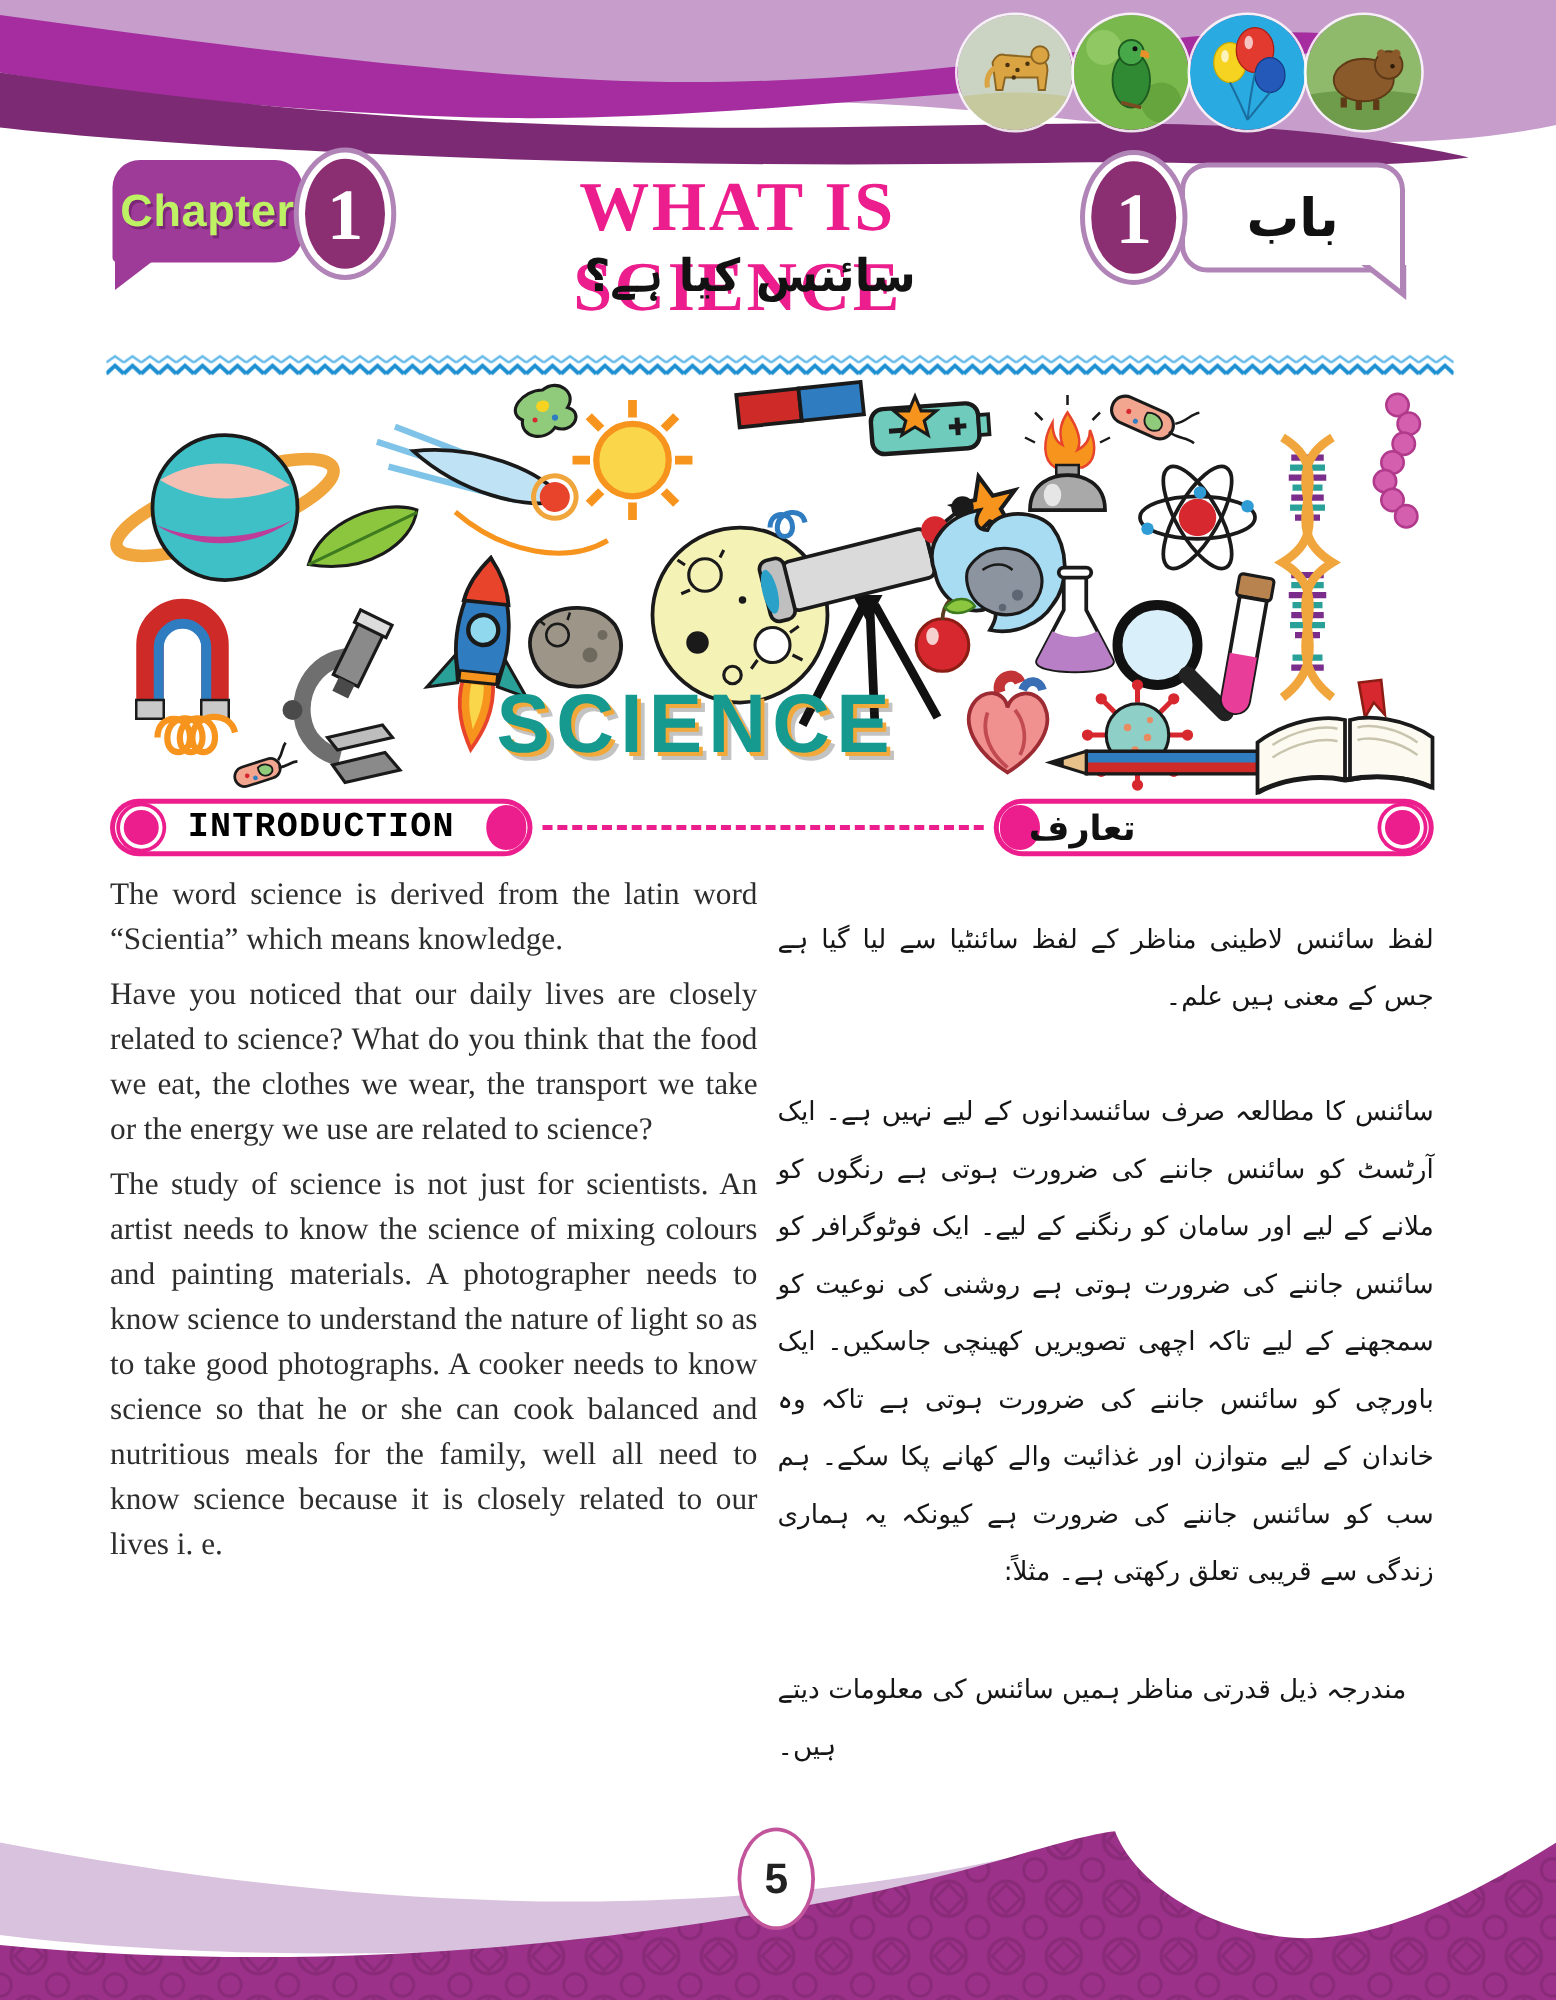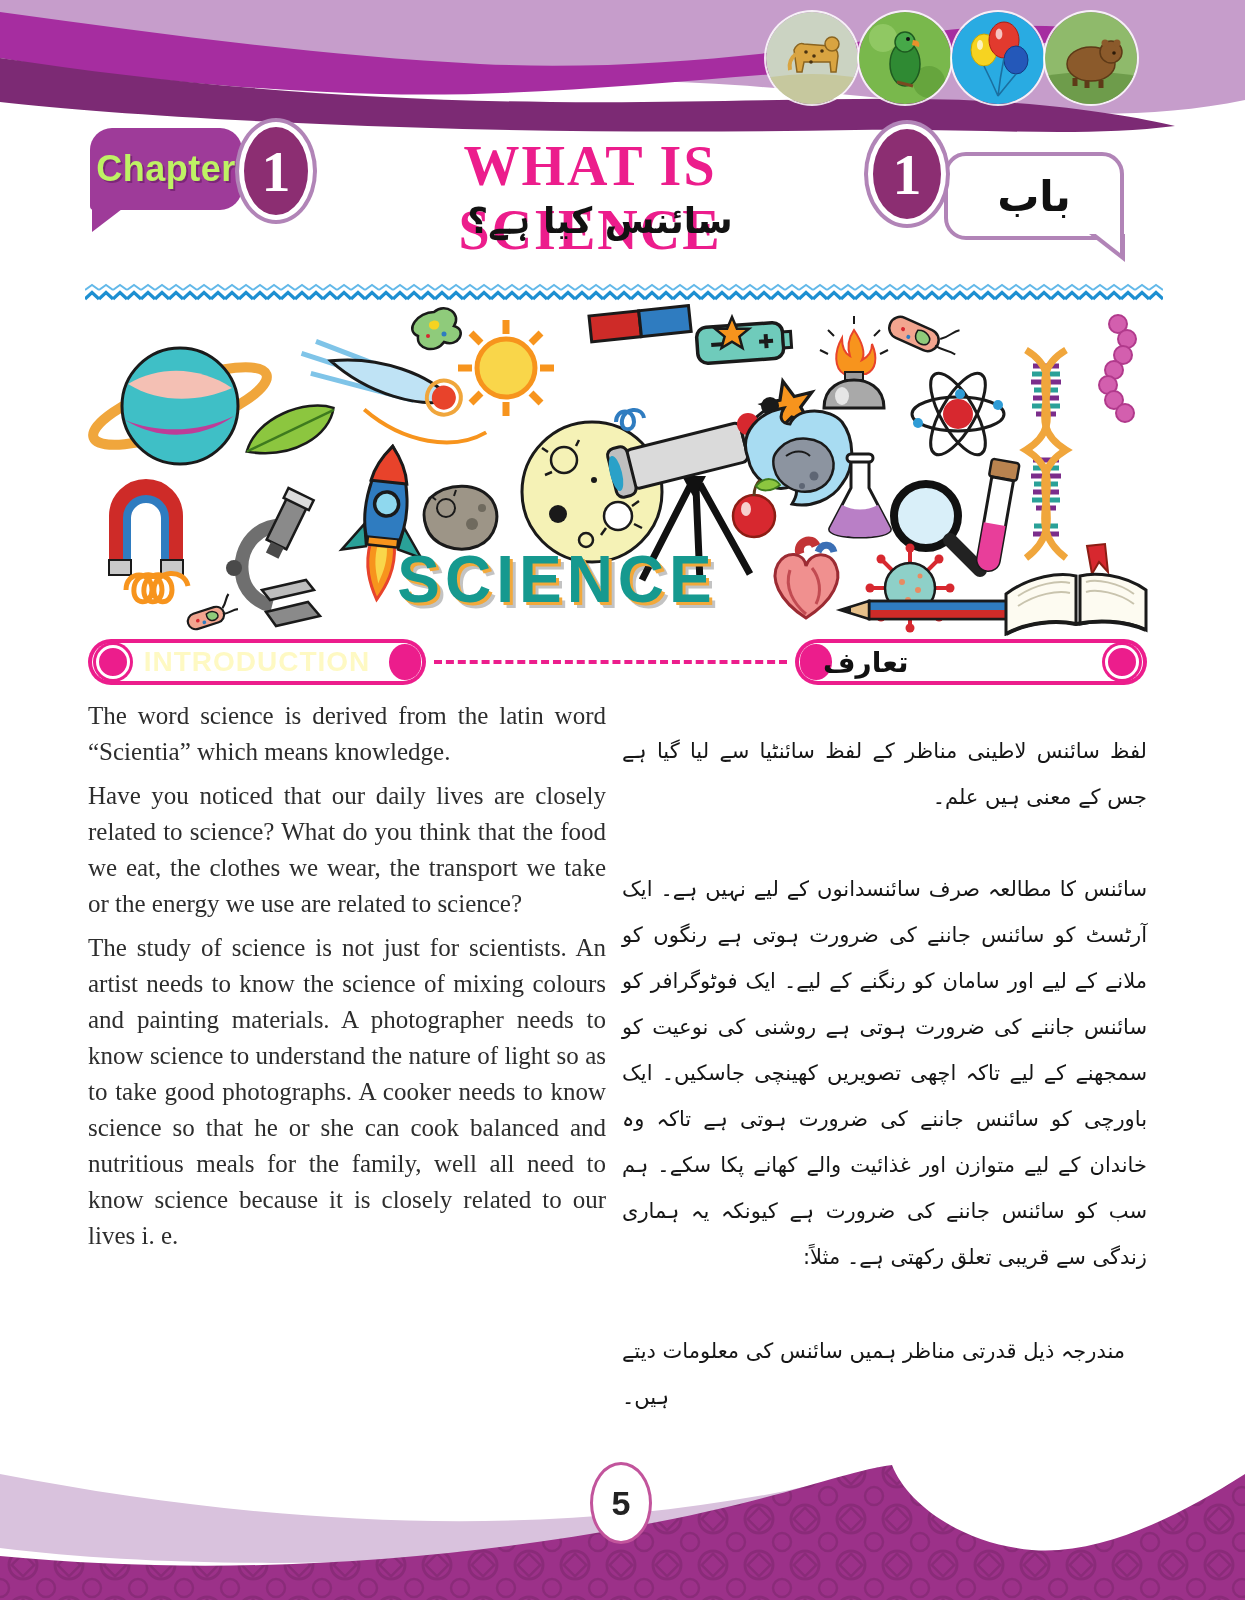--- a/index.html
+++ b/index.html
@@ -22,21 +22,21 @@
   .chapter-bubble-en span{color:#bef264;font-weight:bold;font-size:36px;letter-spacing:.5px;
       text-shadow:2px 2px 0 rgba(60,0,60,.35);}
   .badge{position:absolute;border-radius:50%;background:#8C2E72;z-index:4;
       display:flex;align-items:center;justify-content:center;
       border:5px solid #fff;box-shadow:0 0 0 4px #B184B7;}
   .badge span{color:#fff;font-family:"Liberation Serif",serif;font-weight:bold;font-size:58px;}
   .badge-en{left:239px;top:122px;width:64px;height:88px;}
   .badge-ur{left:868px;top:124px;width:68px;height:90px;}
   .chapter-bubble-ur{position:absolute;left:944px;top:130px;width:172px;height:80px;
       background:#fff;border:4px solid #B184B7;border-radius:22px 22px 4px 22px;z-index:2;
-      display:flex;align-items:center;justify-content:center;margin-top:22px;}
+      display:flex;align-items:center;justify-content:center;}
   .chapter-bubble-ur::before{content:"";position:absolute;right:-5px;bottom:-26px;width:0;height:0;
       border-top:28px solid #B184B7;border-left:36px solid transparent;}
   .chapter-bubble-ur::after{content:"";position:absolute;right:0px;bottom:-17px;width:0;height:0;
       border-top:22px solid #fff;border-left:28px solid transparent;}
   .chapter-bubble-ur span{font-family:"DejaVu Sans",sans-serif;color:#111;
       font-weight:bold;font-size:42px;}
   .title-en{position:absolute;left:330px;top:134px;width:520px;margin:0;text-align:center;
       font-family:"Liberation Serif",serif;font-weight:bold;font-size:56px;letter-spacing:2px;
       color:#EC1D8C;z-index:2;}
   .title-ur{position:absolute;left:390px;top:200px;width:420px;text-align:center;direction:rtl;
@@ -59,22 +59,22 @@
   .pill-en{width:338px;}
   .pill-ur{width:352px;}
   .dot{position:absolute;top:50%;transform:translateY(-50%);width:28px;height:28px;
       border-radius:50%;background:#EC1D8C;border:3px solid #fff;
       box-shadow:0 0 0 3px #EC1D8C;z-index:2;}
   .dot-l{left:8px;} .dot-r{right:8px;}
   .swoosh{position:absolute;top:5px;bottom:5px;width:32px;background:#EC1D8C;z-index:1;}
   .swoosh-r{right:5px;border-radius:55% 18px 18px 55%;}
   .swoosh-l{left:5px;border-radius:18px 55% 55% 18px;}
   .pill-text-en{position:absolute;inset:0;display:flex;align-items:center;justify-content:center;
-      font-family:Liberation Sans, sans-serif;font-weight:bold;font-size:28px;letter-spacing:1px;
-      color:#fef9c3;z-index:2;}
+      font-family:Liberation Mono, monospace;font-weight:bold;font-size:28px;letter-spacing:1px;
+      color:#000000;z-index:2;}
   .pill-text-ur{position:absolute;inset:0 52px 0 0;display:flex;align-items:center;justify-content:flex-end;
       font-family:"DejaVu Sans",sans-serif;font-weight:bold;font-size:28px;color:#111;z-index:2;
       direction:rtl;margin-left:28px;}
   .dash-line{flex:1 1 auto;height:0;border-top:4px dashed #EC1D8C;margin:0 8px;align-self:center;}
 
   
   .content{position:absolute;left:88px;top:698px;width:1059px;display:flex;}
   .col-en{width:518px;}
   .col-en p{margin:0 0 8px 0;font-family:"Liberation Serif",serif;font-size:25px;
       line-height:36px;color:#2d2d2d;text-align:justify;}

